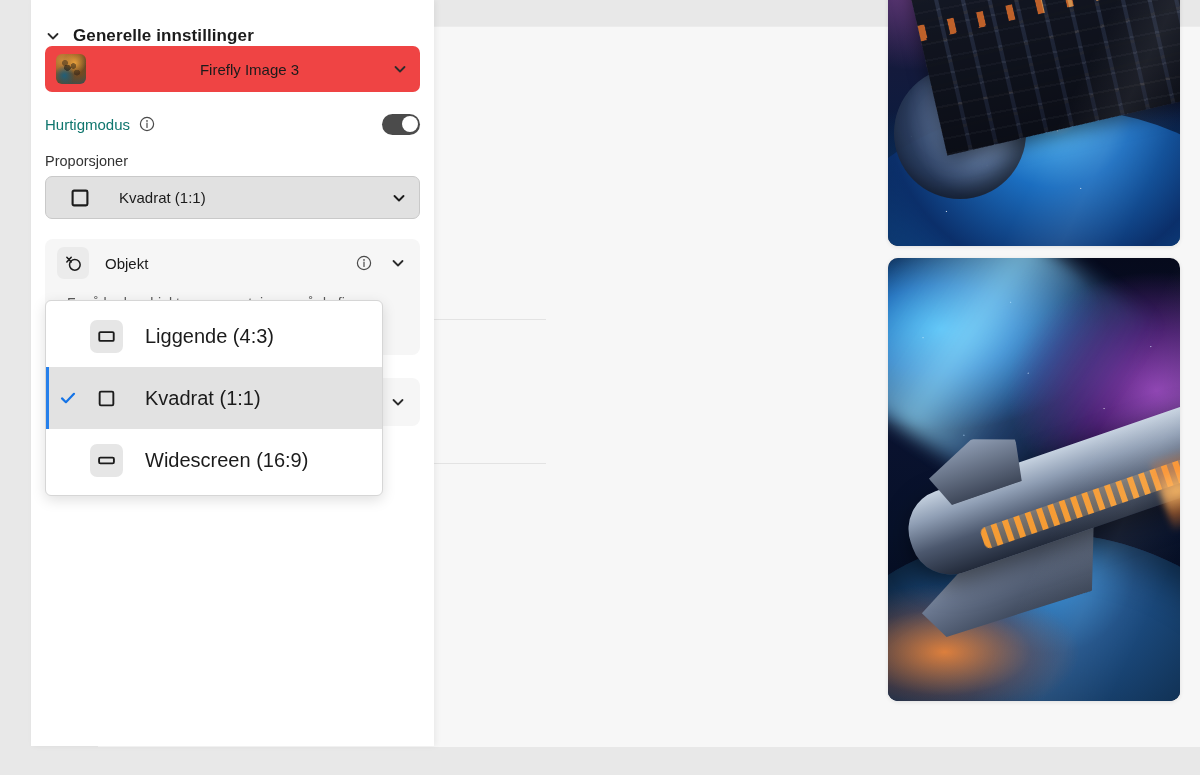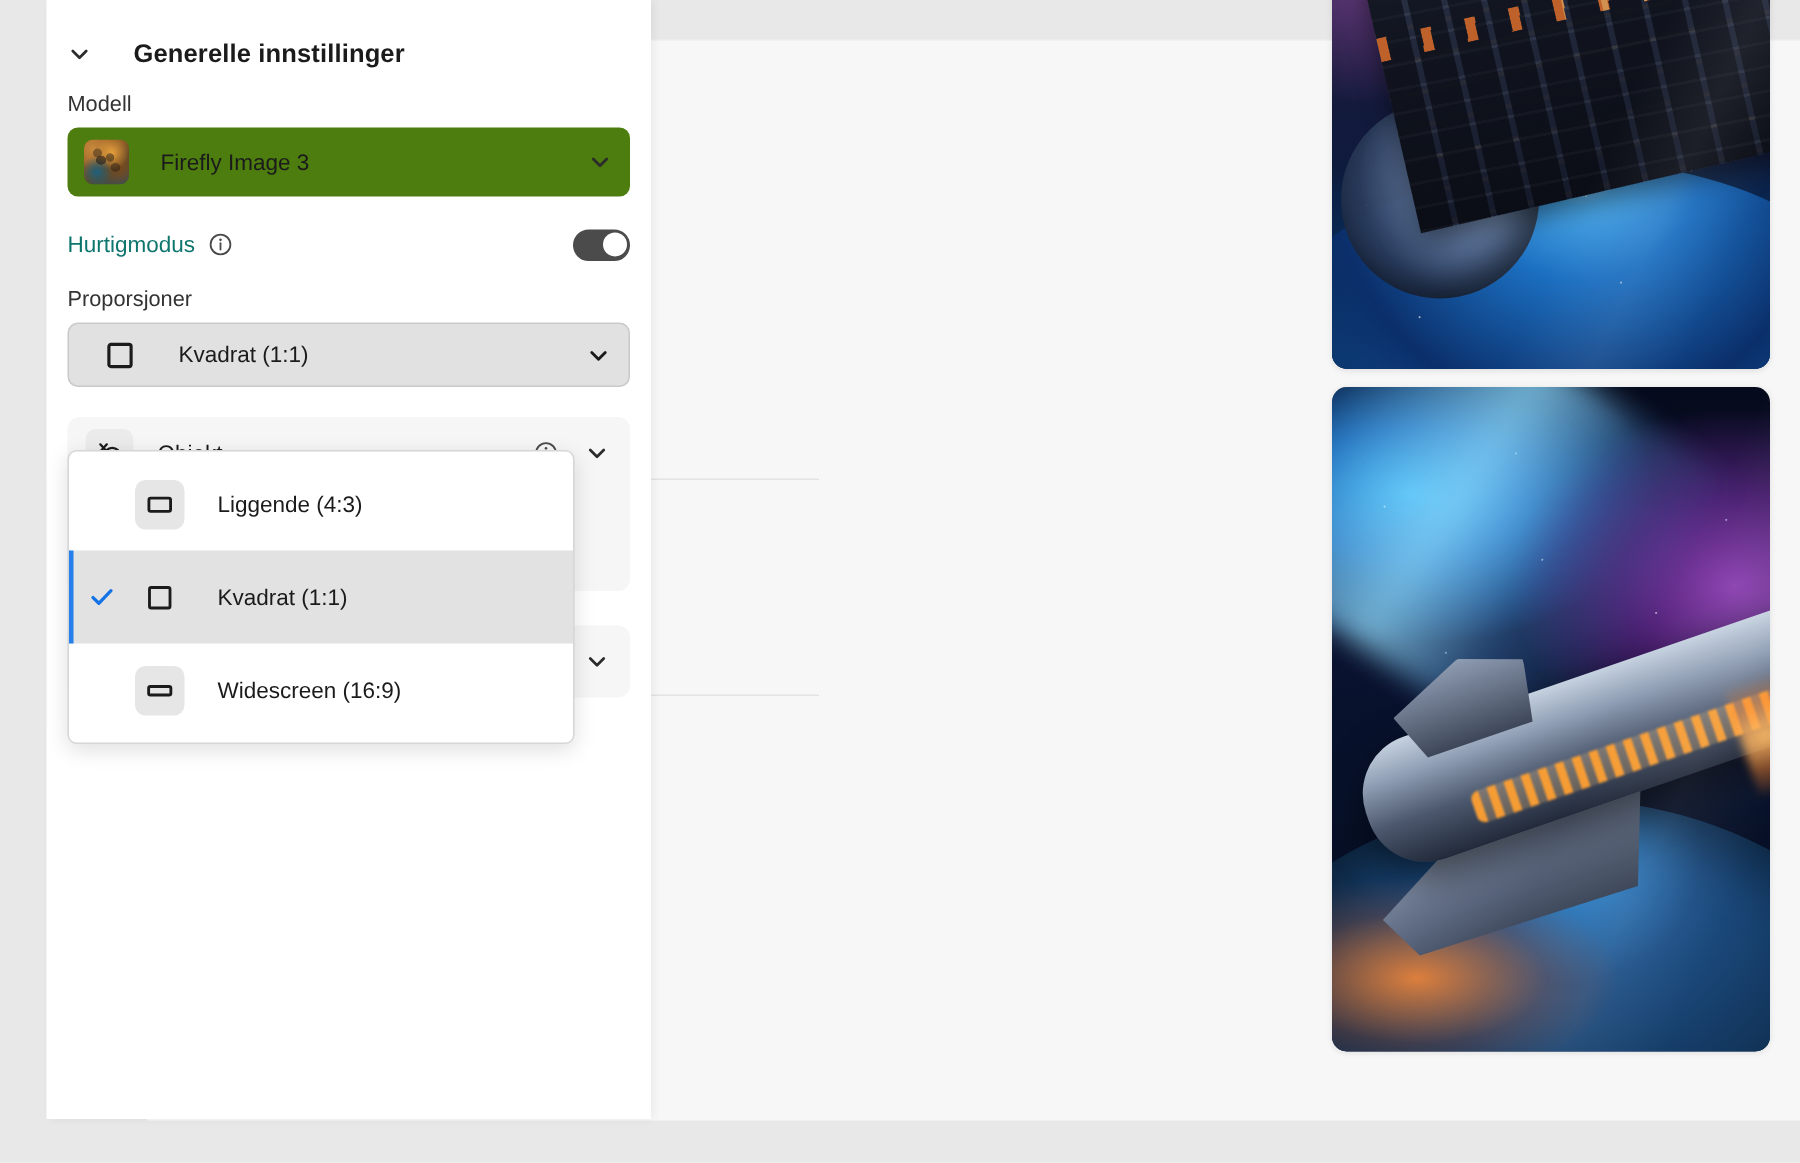--- a/index.html
+++ b/index.html
@@ -57,21 +57,21 @@
 
   .panel-inner {
     position: absolute;
     left: 0; top: 0;
     width: 403px;
   }
 
   .section-header {
     display: flex;
     align-items: center;
-    gap: 28px;
+    gap: 12px;
     padding: 26px 0 0 14px;
   }
   .section-header .chev {
     width: 16px;
     height: 16px;
     display: block;
     color: #2c2c2c;
   }
   .section-title {
     font-size: 17px;
@@ -83,26 +83,27 @@
   .field-label {
     font-size: 14.5px;
     color: #333333;
     padding: 16px 0 7px 14px;
   }
 
   
   .model-picker {
     margin: 0 14px 0 14px;
     height: 46px;
-    background: #4d7c0f;
+    background: #ef4444;
     border-radius: 7px;
     display: flex;
     align-items: center;
     padding: 0 12px 0 11px;
     box-sizing: border-box;
+    text-align: center;
   }
   .model-thumb {
     width: 30px;
     height: 30px;
     border-radius: 6px;
     flex: 0 0 auto;
     background:
       radial-gradient(circle at 28% 72%, #1f5f7a 0%, rgba(31,95,122,0) 34%),
       radial-gradient(circle at 62% 30%, #e8a13c 0%, rgba(232,161,60,0) 40%),
       radial-gradient(circle at 80% 62%, #7a4a1e 0%, rgba(122,74,30,0) 45%),
@@ -259,21 +260,21 @@
   .mi-icobox {
     width: 33px; height: 33px;
     border-radius: 7px;
     background: #e6e6e6;
     display: flex; align-items: center; justify-content: center;
     flex: 0 0 auto;
     color: #1b1b1b;
   }
   .menu-item.selected .mi-icobox { background: transparent; }
   .mi-label {
-    font-size: 15px;
+    font-size: 20px;
     color: #1b1b1b;
     margin-left: 22px;
   }
 
   
   .results {
     position: absolute;
     left: 888px;
     top: 0;
     width: 312px;
@@ -456,21 +457,20 @@
   <div class="left-panel">
     <div class="panel-inner">
 
       <div class="section-header">
         <svg class="chev" viewBox="0 0 16 16" fill="none">
           <path d="M3.5 6 L8 10.5 L12.5 6" stroke="currentColor" stroke-width="1.8" stroke-linecap="round" stroke-linejoin="round"></path>
         </svg>
         <span class="section-title">Generelle innstillinger</span>
       </div>
 
-      <div class="field-label">Modell</div>
 
       <div class="model-picker">
         <div class="model-thumb"></div>
         <span class="model-name">Firefly Image 3</span>
         <svg class="model-chev" viewBox="0 0 16 16" fill="none">
           <path d="M3.5 6 L8 10.5 L12.5 6" stroke="currentColor" stroke-width="1.8" stroke-linecap="round" stroke-linejoin="round"></path>
         </svg>
       </div>
 
       <div class="toggle-row">

